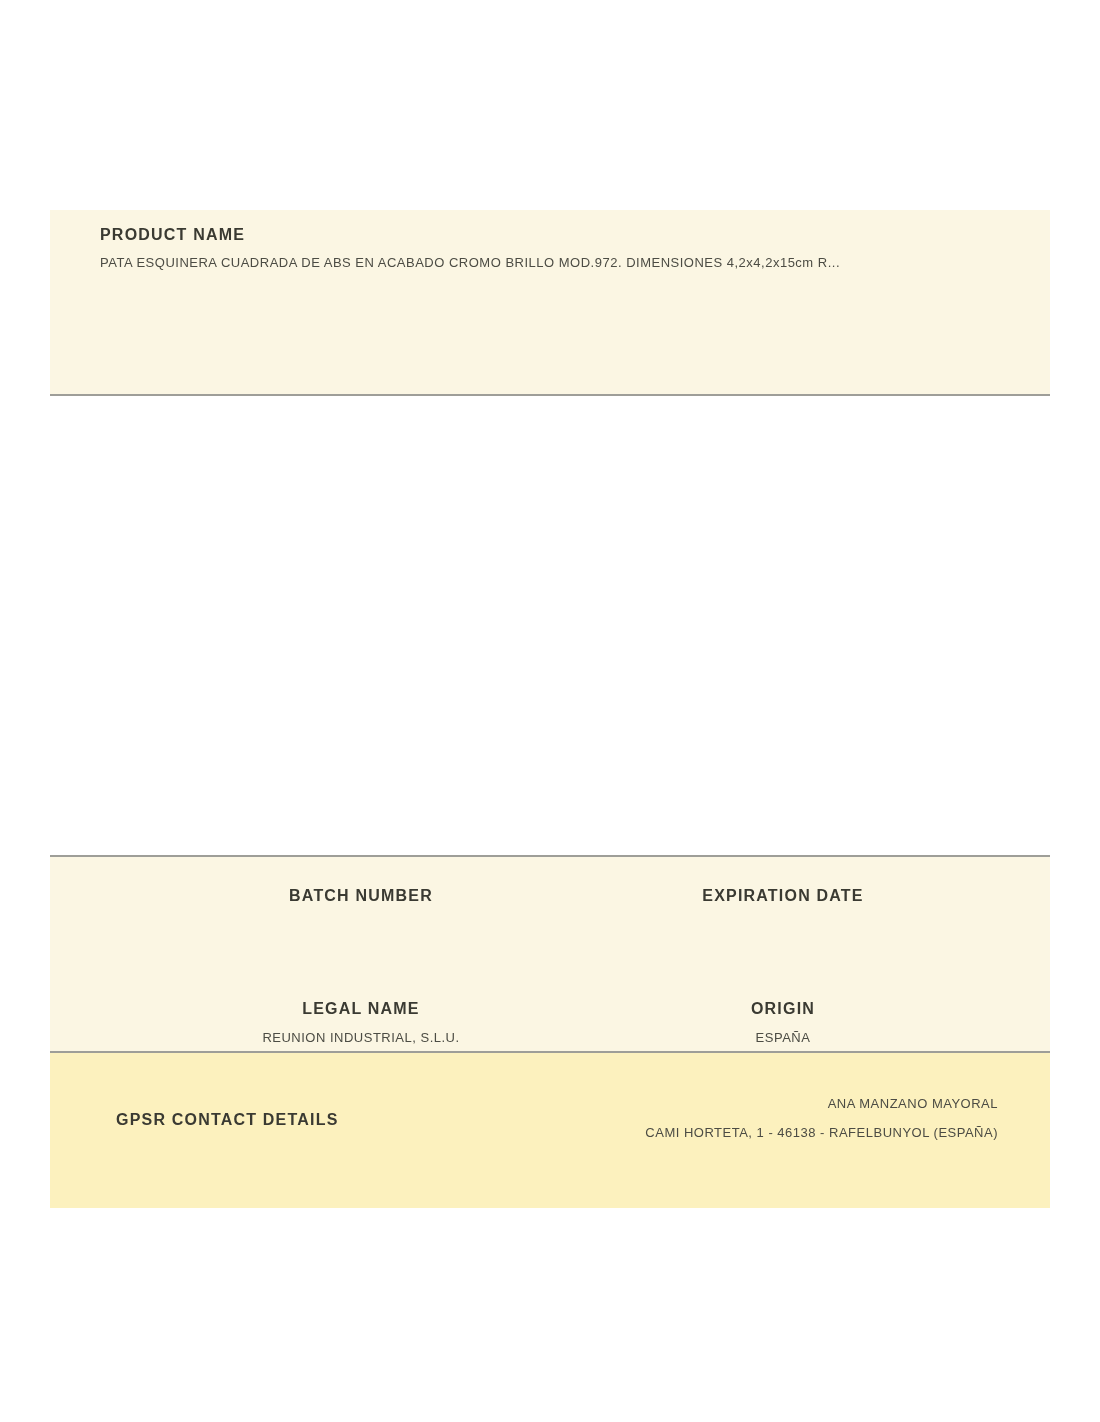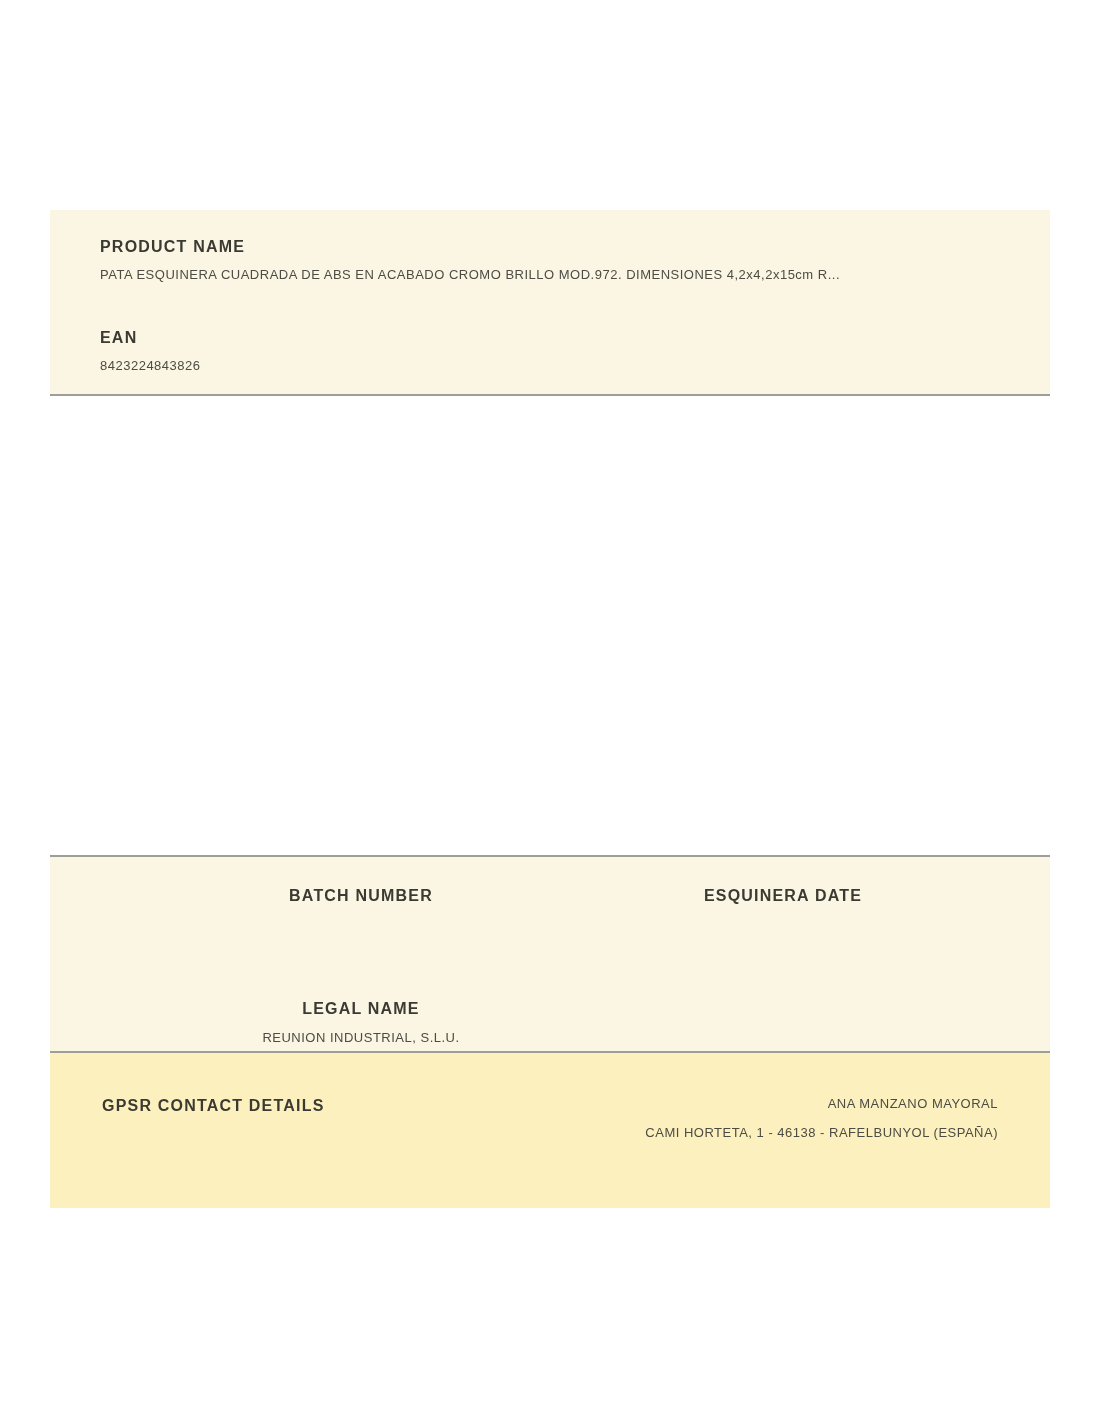--- a/index.html
+++ b/index.html
@@ -19,21 +19,21 @@
     position: absolute;
     left: 50px;
     width: 1000px;
     box-sizing: border-box;
   }
   .panel-product {
     top: 210px;
     height: 186px;
     background: var(--section-cream, #fbf6e3);
     border-bottom: 2px solid var(--divider-gray, #9e9e98);
-    padding: 27px 50px 0 50px;
+    padding: 15px 50px 0 50px;
   }
   .panel-info {
     top: 855px;
     height: 198px;
     background: var(--section-cream, #fbf6e3);
     border-top: 2px solid var(--divider-gray, #9e9e98);
     border-bottom: 2px solid var(--divider-gray, #9e9e98);
     padding: 29px 56px 0 100px;
   }
   .panel-gpsr {
@@ -72,59 +72,59 @@
     text-align: center;
   }
   .info-row .field-label {
     margin-bottom: 9px;
   }
   .info-row-2 {
     margin-top: 84px;
   }
   .gpsr-title {
     line-height: 28.5px;
-    margin: 2px;
+    margin: 16px;
   }
   .gpsr-contact {
     text-align: right;
     font-size: 13px;
     letter-spacing: 0.5px;
     line-height: 28.5px;
     color: var(--text-body, #4c4c44);
   }
 </style>
 </head>
 <body>
 
 <div class="page">
 
   <section class="panel panel-product">
     <div class="field">
       <div class="field-label">PRODUCT NAME</div>
       <div class="field-value product-name-value">PATA ESQUINERA CUADRADA DE ABS EN ACABADO CROMO BRILLO MOD.972. DIMENSIONES 4,2x4,2x15cm R...</div>
     </div>
-    <div class="field ean-field">
-      <div class="field-label">EAN</div>
-      <div class="field-value">8423224843826</div>
-    </div>
   </section>
 
   <section class="panel panel-info">
     <div class="info-row info-row-1">
       <div class="info-cell">
         <div class="field-label">BATCH NUMBER</div>
       </div>
       <div class="info-cell">
-        <div class="field-label">ESQUINERA DATE</div>
+        <div class="field-label">EXPIRATION DATE</div>
       </div>
     </div>
     <div class="info-row info-row-2">
       <div class="info-cell">
         <div class="field-label">LEGAL NAME</div>
         <div class="field-value">REUNION INDUSTRIAL, S.L.U.</div>
+      </div>
+      <div class="info-cell">
+        <div class="field-label">ORIGIN</div>
+        <div class="field-value">ESPAÑA</div>
       </div>
     </div>
   </section>
 
   <section class="panel panel-gpsr">
     <div class="field-label gpsr-title">GPSR CONTACT DETAILS</div>
     <div class="gpsr-contact">
       <div>ANA MANZANO MAYORAL</div>
       <div>CAMI HORTETA, 1 - 46138 - RAFELBUNYOL (ESPAÑA)</div>
     </div>

